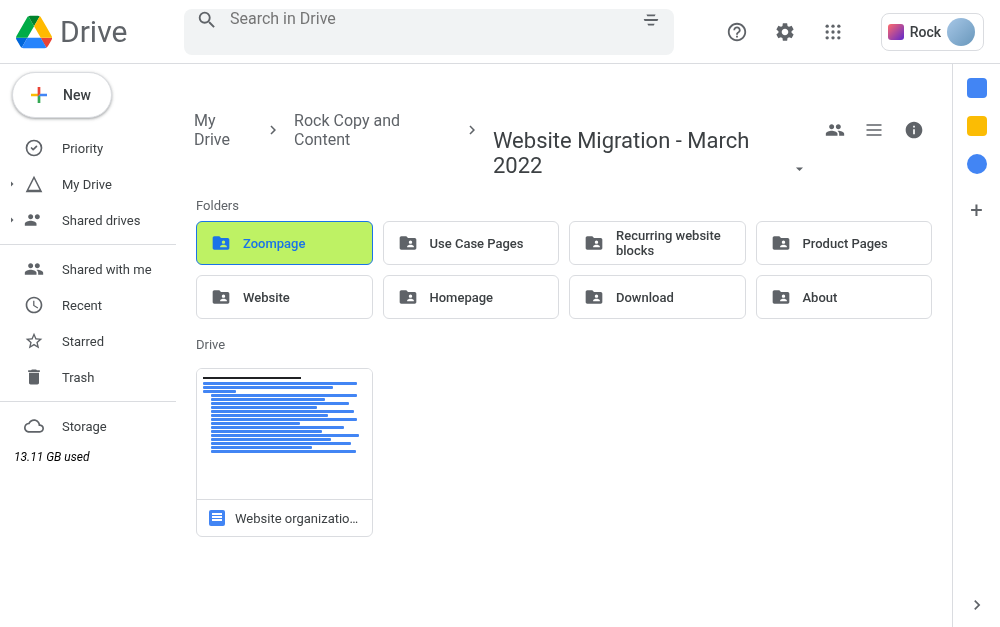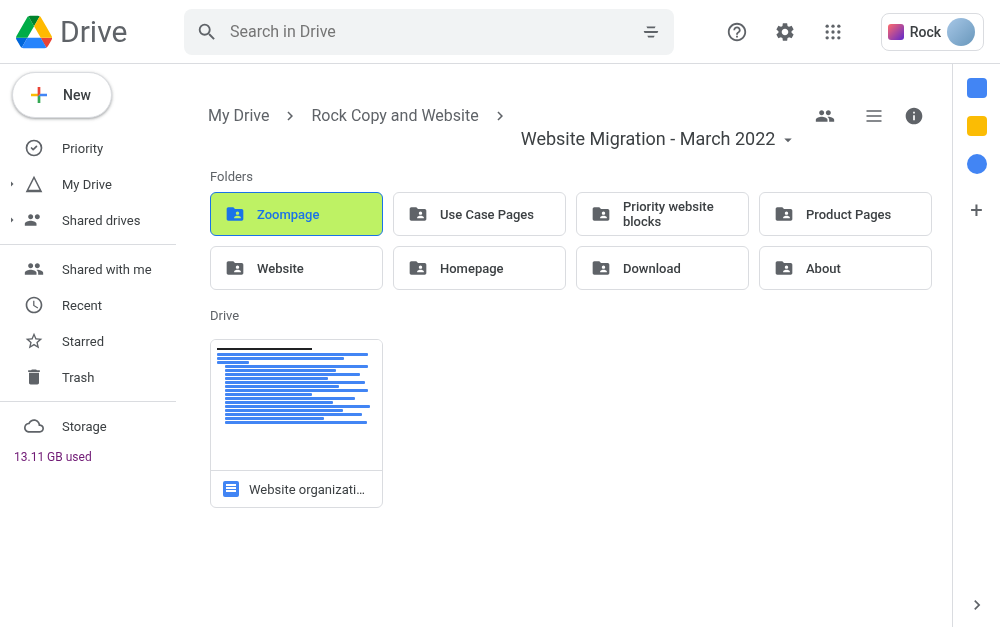--- a/index.html
+++ b/index.html
@@ -4,44 +4,44 @@
 <style>
 * { margin:0; padding:0; box-sizing:border-box; font-family:'Google Sans',Roboto,Arial,sans-serif; }
 body { background:#fff; color:#3c4043; font-size:14px; overflow:hidden; }
 .app { width:1000px; height:627px; display:flex; flex-direction:column; }
 
 
 .header { height:64px; display:flex; align-items:center; padding:0 16px; border-bottom:1px solid #dadce0; gap:8px; }
 .logo-area { display:flex; align-items:center; gap:8px; width:160px; }
 .logo-area .label { font-size:30px; color:#5f6368; }
 .search-wrap { flex:1; display:flex; justify-content:flex-start; }
-.search-bar { background:#f1f3f4; border-radius:8px; height:46px; width:490px; display:flex; align-items:center; padding:0 12px; gap:12px; }
+.search-bar { background:#f1f3f4; border-radius:8px; height:46px; width:490px; display:flex; align-items:flex-start; padding:0 12px; gap:12px; }
 .search-bar input { border:none; background:transparent; outline:none; font-size:16px; flex:1; color:#5f6368; }
 .icon-btn { width:40px; height:40px; border-radius:50%; display:flex; align-items:center; justify-content:center; color:#5f6368; cursor:pointer; }
 .account-chip { display:flex; align-items:center; gap:6px; border:1px solid #dadce0; border-radius:8px; padding:4px 8px 4px 6px; cursor:pointer; margin-left:20px;}
 .account-chip .avatar{width:28px;height:28px;border-radius:50%;background:linear-gradient(135deg,#a7c7e7,#6897bb);}
 .account-chip .rname{font-size:14px;color:#3c4043;font-weight:500;}
 .rock-icon{width:16px;height:16px;border-radius:3px;background:linear-gradient(135deg,#ff6b6b,#5f27cd);}
 
 
-.body { flex:1; display:flex; overflow:hidden;gap:14px; }
+.body { flex:1; display:flex; overflow:hidden; }
 .sidebar { width:176px; padding:8px 0 0 0; display:flex; flex-direction:column; overflow-y:auto; }
 .new-btn { margin:0 0 12px 12px; display:inline-flex; align-items:center; gap:12px; background:#fff; border:1px solid #dadce0; border-radius:24px; padding:10px 20px 10px 14px; box-shadow:0 1px 2px rgba(60,64,67,.3),0 1px 3px 1px rgba(60,64,67,.15); cursor:pointer; font-size:14px; font-weight:500; color:#3c4043; width:fit-content;}
 .nav-item { display:flex; align-items:center; gap:18px; height:36px; padding:0 12px 0 24px; border-radius:0 18px 18px 0; cursor:pointer; font-size:13px; color:#3c4043; position:relative;}
 .nav-item .expand{position:absolute;left:6px;color:#5f6368;}
 .nav-group-sep{border-top:1px solid #dadce0;margin:6px 0;}
-.storage-used{padding:6px 12px 0 14px;font-size:12px;color:#701a75;}
+.storage-used{padding:6px 12px 0 14px;font-size:12px;color:#000000;font-style:italic;}
 .nav-icon{color:#5f6368;width:20px;display:flex;justify-content:center;}
 
 
 .main { flex:1; display:flex; }
 .content { flex:1; padding:0; overflow-y:auto; }
 .path-bar{display:flex;align-items:center;gap:6px;padding:14px 20px 8px 12px;}
 .path-link{font-size:16px;color:#5f6368;padding:4px 6px;border-radius:4px;cursor:pointer;}
-.path-current{font-size:18px;color:#3c4043;padding:4px 6px;cursor:pointer;display:flex;align-items:flex-end;gap:4px;margin-top:46px;}
+.path-current{font-size:22px;color:#3c4043;padding:4px 6px;cursor:pointer;display:flex;align-items:flex-end;gap:4px;margin-top:46px;}
 .path-sep{color:#5f6368;}
 .path-actions{margin-left:auto;display:flex;gap:4px;}
 .section-label{font-size:13px;color:#5f6368;padding:8px 0 8px 20px;}
 .sort-row{display:flex;justify-content:flex-end;padding:0 20px 6px 0;align-items:center;gap:6px;font-size:13px;color:#5f6368;margin-top:-26px;}
 .folder-grid{display:grid;grid-template-columns:repeat(4,1fr);gap:10px;padding:0 20px;}
 .folder-card{border:1px solid #dadce0;border-radius:6px;height:44px;display:flex;align-items:center;gap:12px;padding:0 14px;font-size:13px;font-weight:500;color:#3c4043;cursor:pointer;}
 .folder-card.selected{border-color:#1a73e8;background:#bef264;color:#1a73e8;}
 .folder-card .ficon{color:#5f6368;}
 .folder-card.selected .ficon{color:#1a73e8;}
 .files-grid{display:grid;grid-template-columns:repeat(4,1fr);gap:10px;padding:8px 20px;}
@@ -212,21 +212,21 @@
 
     <div class="main">
       <div class="content">
         <div class="path-bar">
           <span class="path-link">My Drive</span>
           <span class="path-sep">
               <svg width="18" height="18" viewBox="0 0 24 24" fill="#5f6368">
                 <path d="M10 6L8.59 7.41 13.17 12l-4.58 4.59L10 18l6-6z"></path>
               </svg>
             </span>
-          <span class="path-link">Rock Copy and Website</span>
+          <span class="path-link">Rock Copy and Content</span>
           <span class="path-sep">
               <svg width="18" height="18" viewBox="0 0 24 24" fill="#5f6368">
                 <path d="M10 6L8.59 7.41 13.17 12l-4.58 4.59L10 18l6-6z"></path>
               </svg>
             </span>
           <span class="path-current">
             <span>Website Migration - March 2022</span>
             <svg width="18" height="18" viewBox="0 0 24 24" fill="#5f6368">
                 <path d="M7 10l5 5 5-5z"></path>
               </svg>
@@ -268,21 +268,21 @@
                 </svg>
               </span>
               <span>Use Case Pages</span>
             </div>
             <div class="folder-card">
               <span class="ficon">
                 <svg width="20" height="20" viewBox="0 0 24 24" fill="currentColor">
                   <path d="M20 6h-8l-2-2H4c-1.1 0-2 .9-2 2v12c0 1.1.9 2 2 2h16c1.1 0 2-.9 2-2V8c0-1.1-.9-2-2-2zm-5 3c1.1 0 2 .9 2 2s-.9 2-2 2-2-.9-2-2 .9-2 2-2zm4 8h-8v-1c0-1.33 2.67-2 4-2s4 .67 4 2v1z"></path>
                 </svg>
               </span>
-              <span>Priority website blocks</span>
+              <span>Recurring website blocks</span>
             </div>
             <div class="folder-card">
               <span class="ficon">
                 <svg width="20" height="20" viewBox="0 0 24 24" fill="currentColor">
                   <path d="M20 6h-8l-2-2H4c-1.1 0-2 .9-2 2v12c0 1.1.9 2 2 2h16c1.1 0 2-.9 2-2V8c0-1.1-.9-2-2-2zm-5 3c1.1 0 2 .9 2 2s-.9 2-2 2-2-.9-2-2 .9-2 2-2zm4 8h-8v-1c0-1.33 2.67-2 4-2s4 .67 4 2v1z"></path>
                 </svg>
               </span>
               <span>Product Pages</span>
             </div>
             <div class="folder-card">

